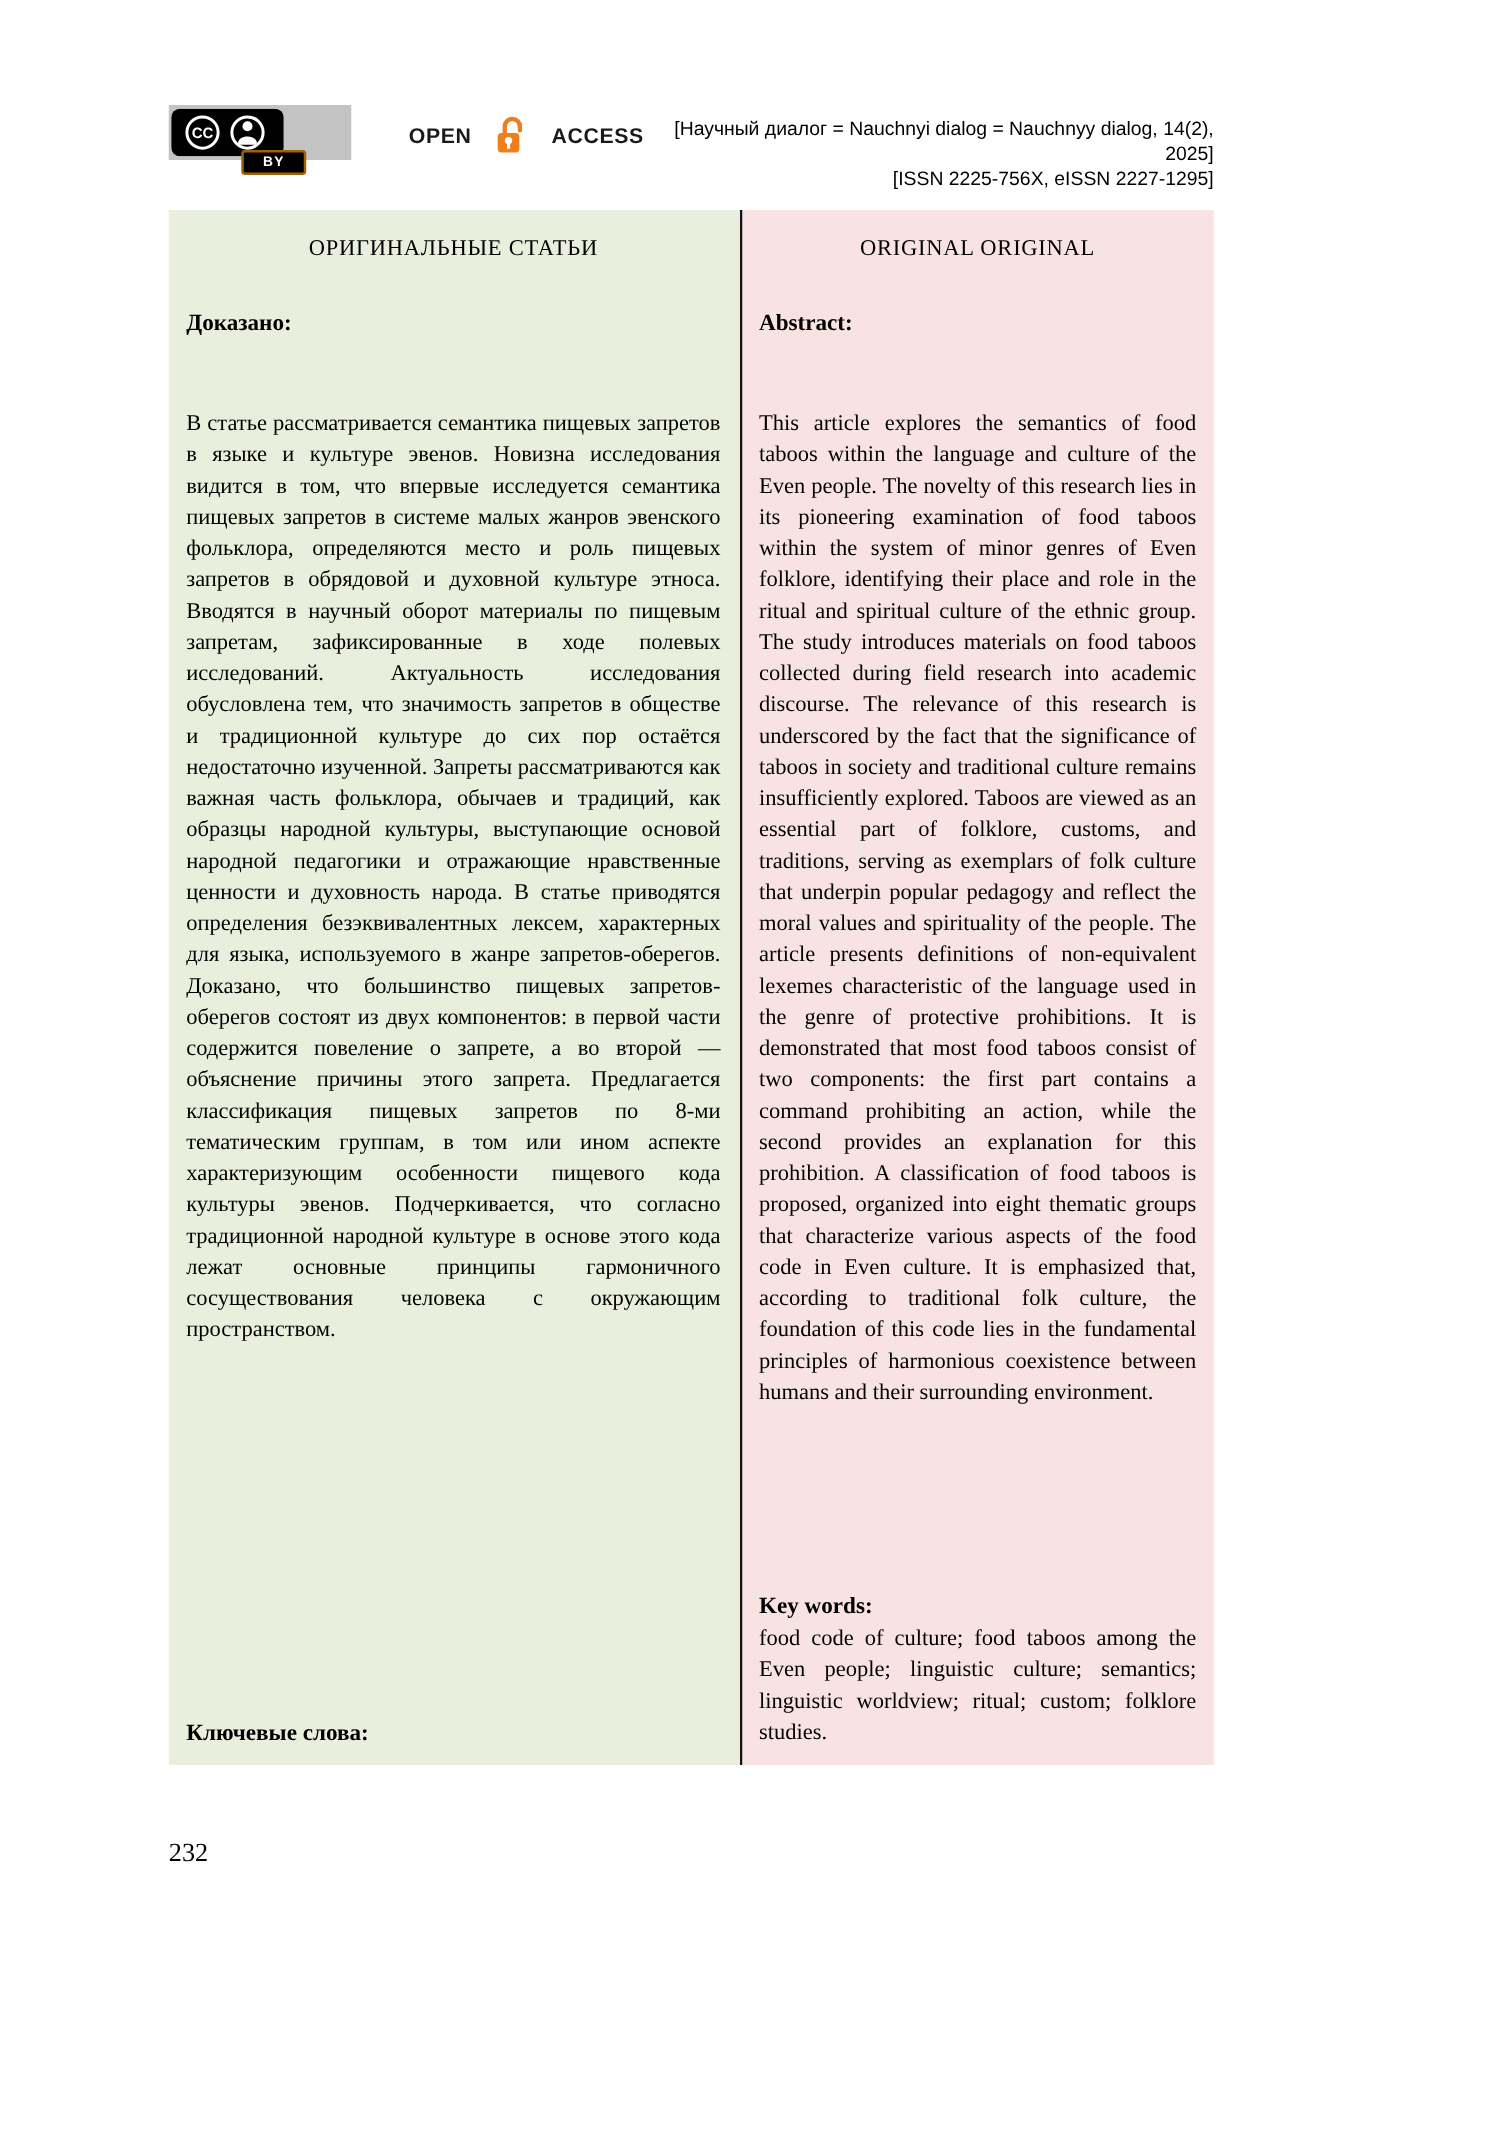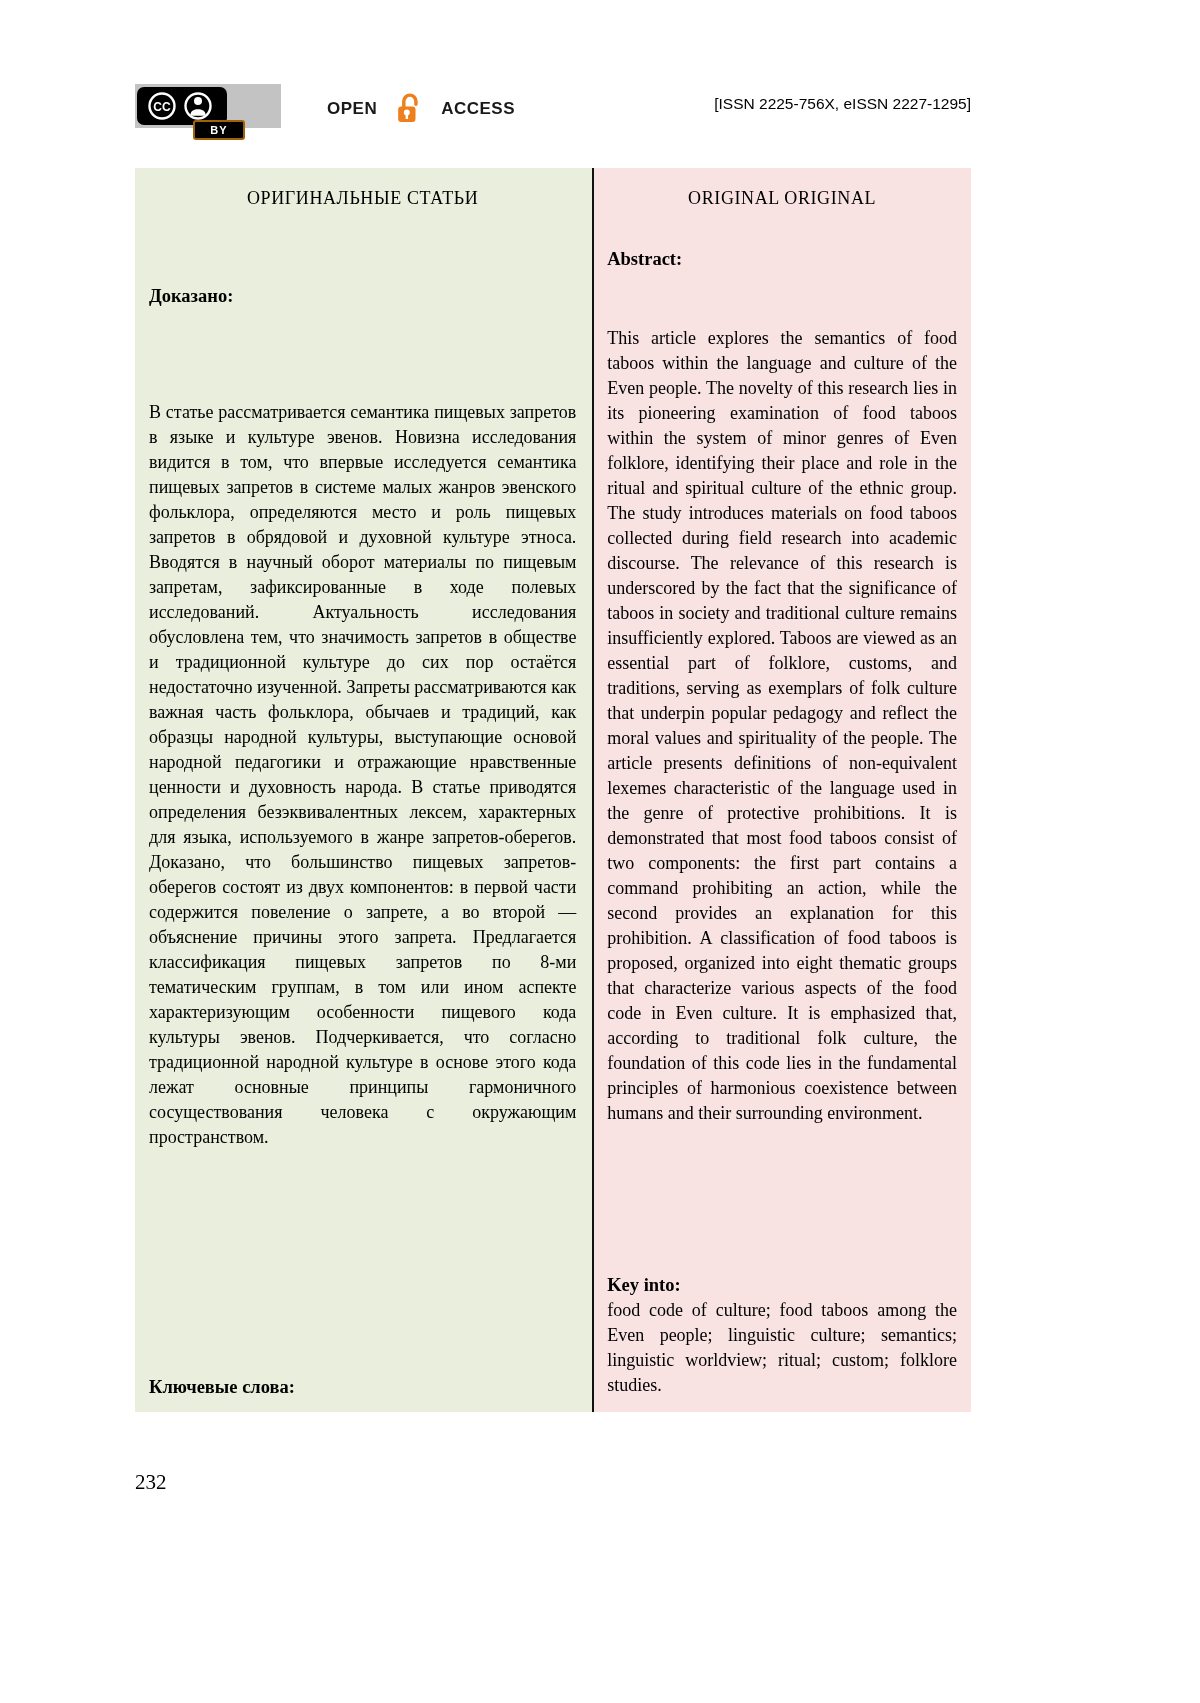--- a/index.html
+++ b/index.html
@@ -97,21 +97,20 @@
   .col {
     display: flex;
     flex-direction: column;
     min-height: 1244px;
     box-sizing: border-box;
   }
   .col-left {
     width: 504px;
     background: var(--left-column-bg, #e9efdc);
     padding: 20px 16px 14px 14px;
-    gap: 37px;
   }
   .col-right {
     width: 415px;
     background: var(--right-column-bg, #f8e2e2);
     padding: 20px 14px 14px 13px;
   }
   .divider {
     width: 2px;
     background: #111111;
   }
@@ -181,20 +180,21 @@
         <svg width="26" height="34" viewBox="0 0 30 38" aria-hidden="true">
           <path d="M9 16 V10 a7 7 0 0 1 14 0 v3.5" fill="none" stroke="#ee7f1d" stroke-width="4" stroke-linecap="round"></path>
           <rect x="2.5" y="16" width="20" height="18" rx="3.5" fill="#ee7f1d"></rect>
           <circle cx="12.5" cy="23" r="3.4" fill="#ffffff"></circle>
           <rect x="11.1" y="24.5" width="2.8" height="6" fill="#ffffff"></rect>
         </svg>
         <span>ACCESS</span>
       </div>
     </div>
     <div class="citation">
+      <div>[Научный диалог = Nauchnyi dialog = Nauchnyy dialog, 14(2), 2025]</div>
       <div>[ISSN 2225-756X, eISSN 2227-1295]</div>
     </div>
   </header>
 
   <main class="columns">
 
     <section class="col col-left" lang="ru">
       <h2 class="section-title">ОРИГИНАЛЬНЫЕ СТАТЬИ</h2>
       <h3 class="block-label">Доказано:</h3>
       <p class="body-text">В статье рассматривается семантика пищевых запретов в языке и культуре эвенов. Новизна исследования видится в том, что впервые исследуется семантика пищевых запретов в системе малых жанров эвенского фольклора, определяются место и роль пищевых запретов в обрядовой и духовной культуре этноса. Вводятся в научный оборот материалы по пищевым запретам, зафиксированные в ходе полевых исследований. Актуальность исследования обусловлена тем, что значимость запретов в обществе и традиционной культуре до сих пор остаётся недостаточно изученной. Запреты рассматриваются как важная часть фольклора, обычаев и традиций, как образцы народной культуры, выступающие основой народной педагогики и отражающие нравственные ценности и духовность народа. В статье приводятся определения безэквивалентных лексем, характерных для языка, используемого в жанре запретов-оберегов. Доказано, что большинство пищевых запретов-оберегов состоят из двух компонентов: в первой части содержится повеление о запрете, а во второй — объяснение причины этого запрета. Предлагается классификация пищевых запретов по 8-ми тематическим группам, в том или ином аспекте характеризующим особенности пищевого кода культуры эвенов. Подчеркивается, что согласно традиционной народной культуре в основе этого кода лежат основные принципы гармоничного сосуществования человека с окружающим пространством.</p>
@@ -203,21 +203,21 @@
       </div>
     </section>
 
     <div class="divider"></div>
 
     <section class="col col-right" lang="en">
       <h2 class="section-title">ORIGINAL ORIGINAL</h2>
       <h3 class="block-label">Abstract:</h3>
       <p class="body-text">This article explores the semantics of food taboos within the language and culture of the Even people. The novelty of this research lies in its pioneering examination of food taboos within the system of minor genres of Even folklore, identifying their place and role in the ritual and spiritual culture of the ethnic group. The study introduces materials on food taboos collected during field research into academic discourse. The relevance of this research is underscored by the fact that the significance of taboos in society and traditional culture remains insufficiently explored. Taboos are viewed as an essential part of folklore, customs, and traditions, serving as exemplars of folk culture that underpin popular pedagogy and reflect the moral values and spirituality of the people. The article presents definitions of non-equivalent lexemes characteristic of the language used in the genre of protective prohibitions. It is demonstrated that most food taboos consist of two components: the first part contains a command prohibiting an action, while the second provides an explanation for this prohibition. A classification of food taboos is proposed, organized into eight thematic groups that characterize various aspects of the food code in Even culture. It is emphasized that, according to traditional folk culture, the foundation of this code lies in the fundamental principles of harmonious coexistence between humans and their surrounding environment.</p>
       <div class="keywords">
-        <h3 class="block-label">Key into:</h3>
+        <h3 class="block-label">Key words:</h3>
         <p class="body-text">food code of culture; food taboos among the Even people; linguistic culture; semantics; linguistic worldview; ritual; custom; folklore studies.</p>
       </div>
     </section>
 
   </main>
 
   <footer class="footer">
     <div>232</div>
   </footer>
 

